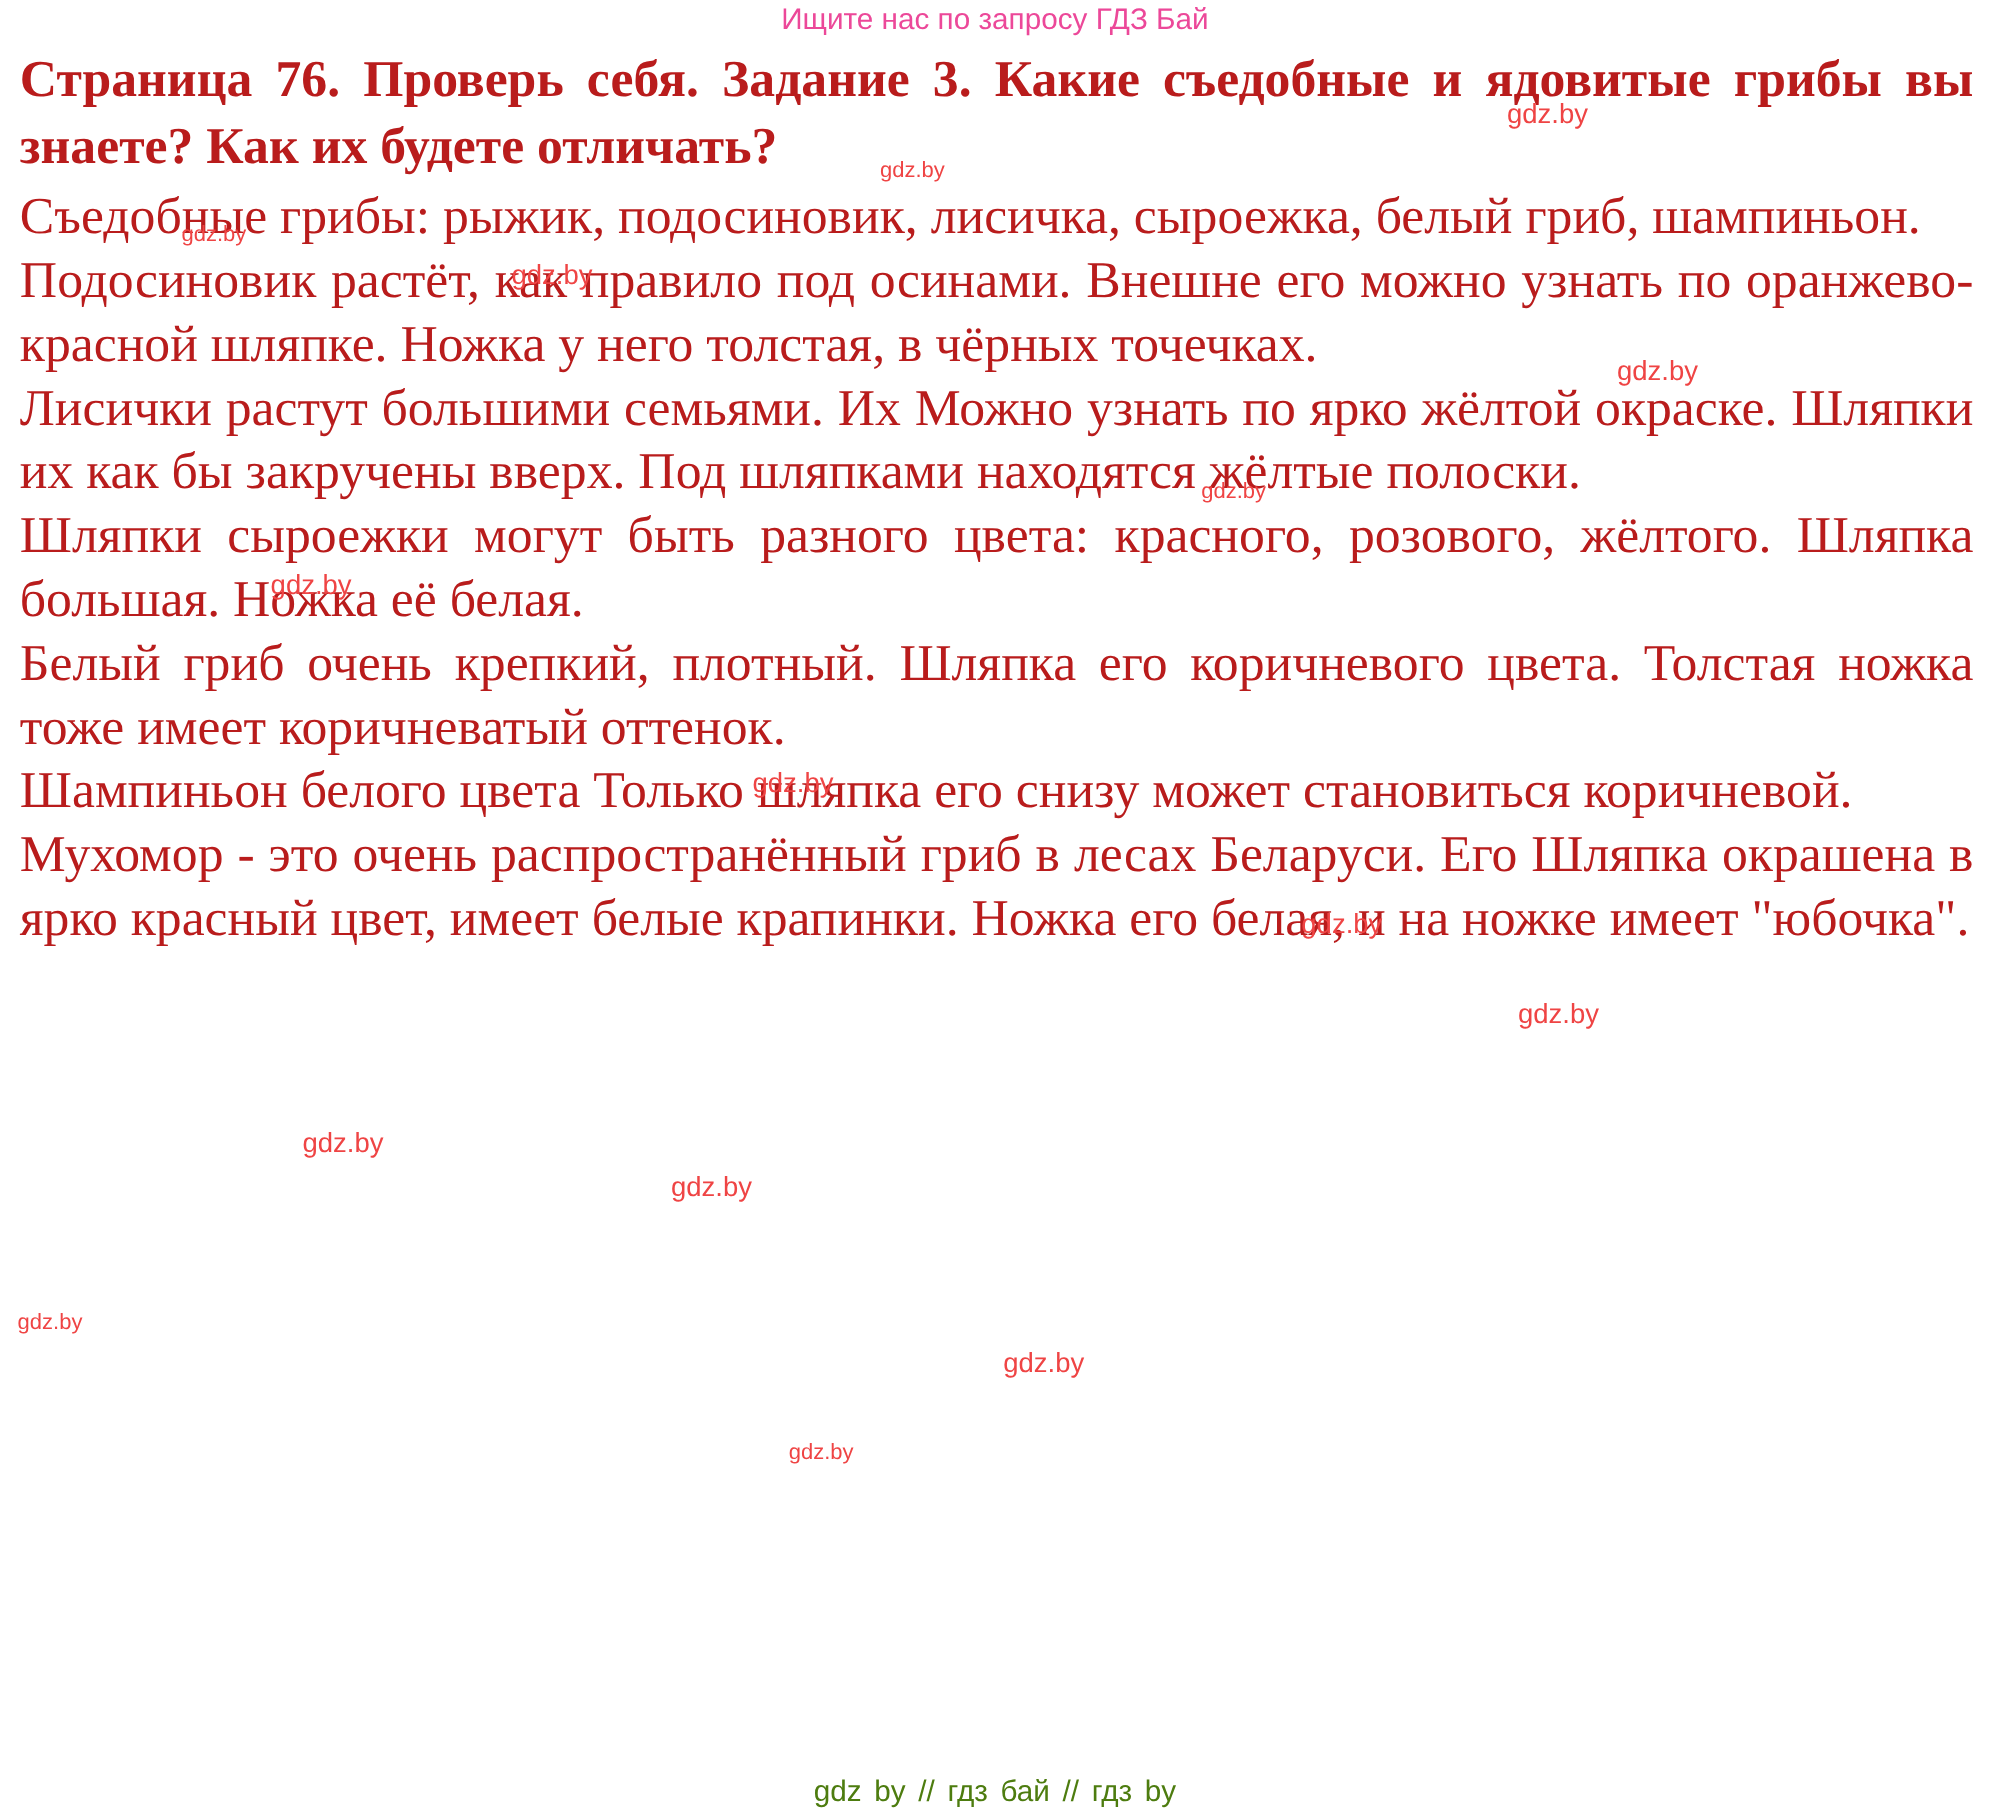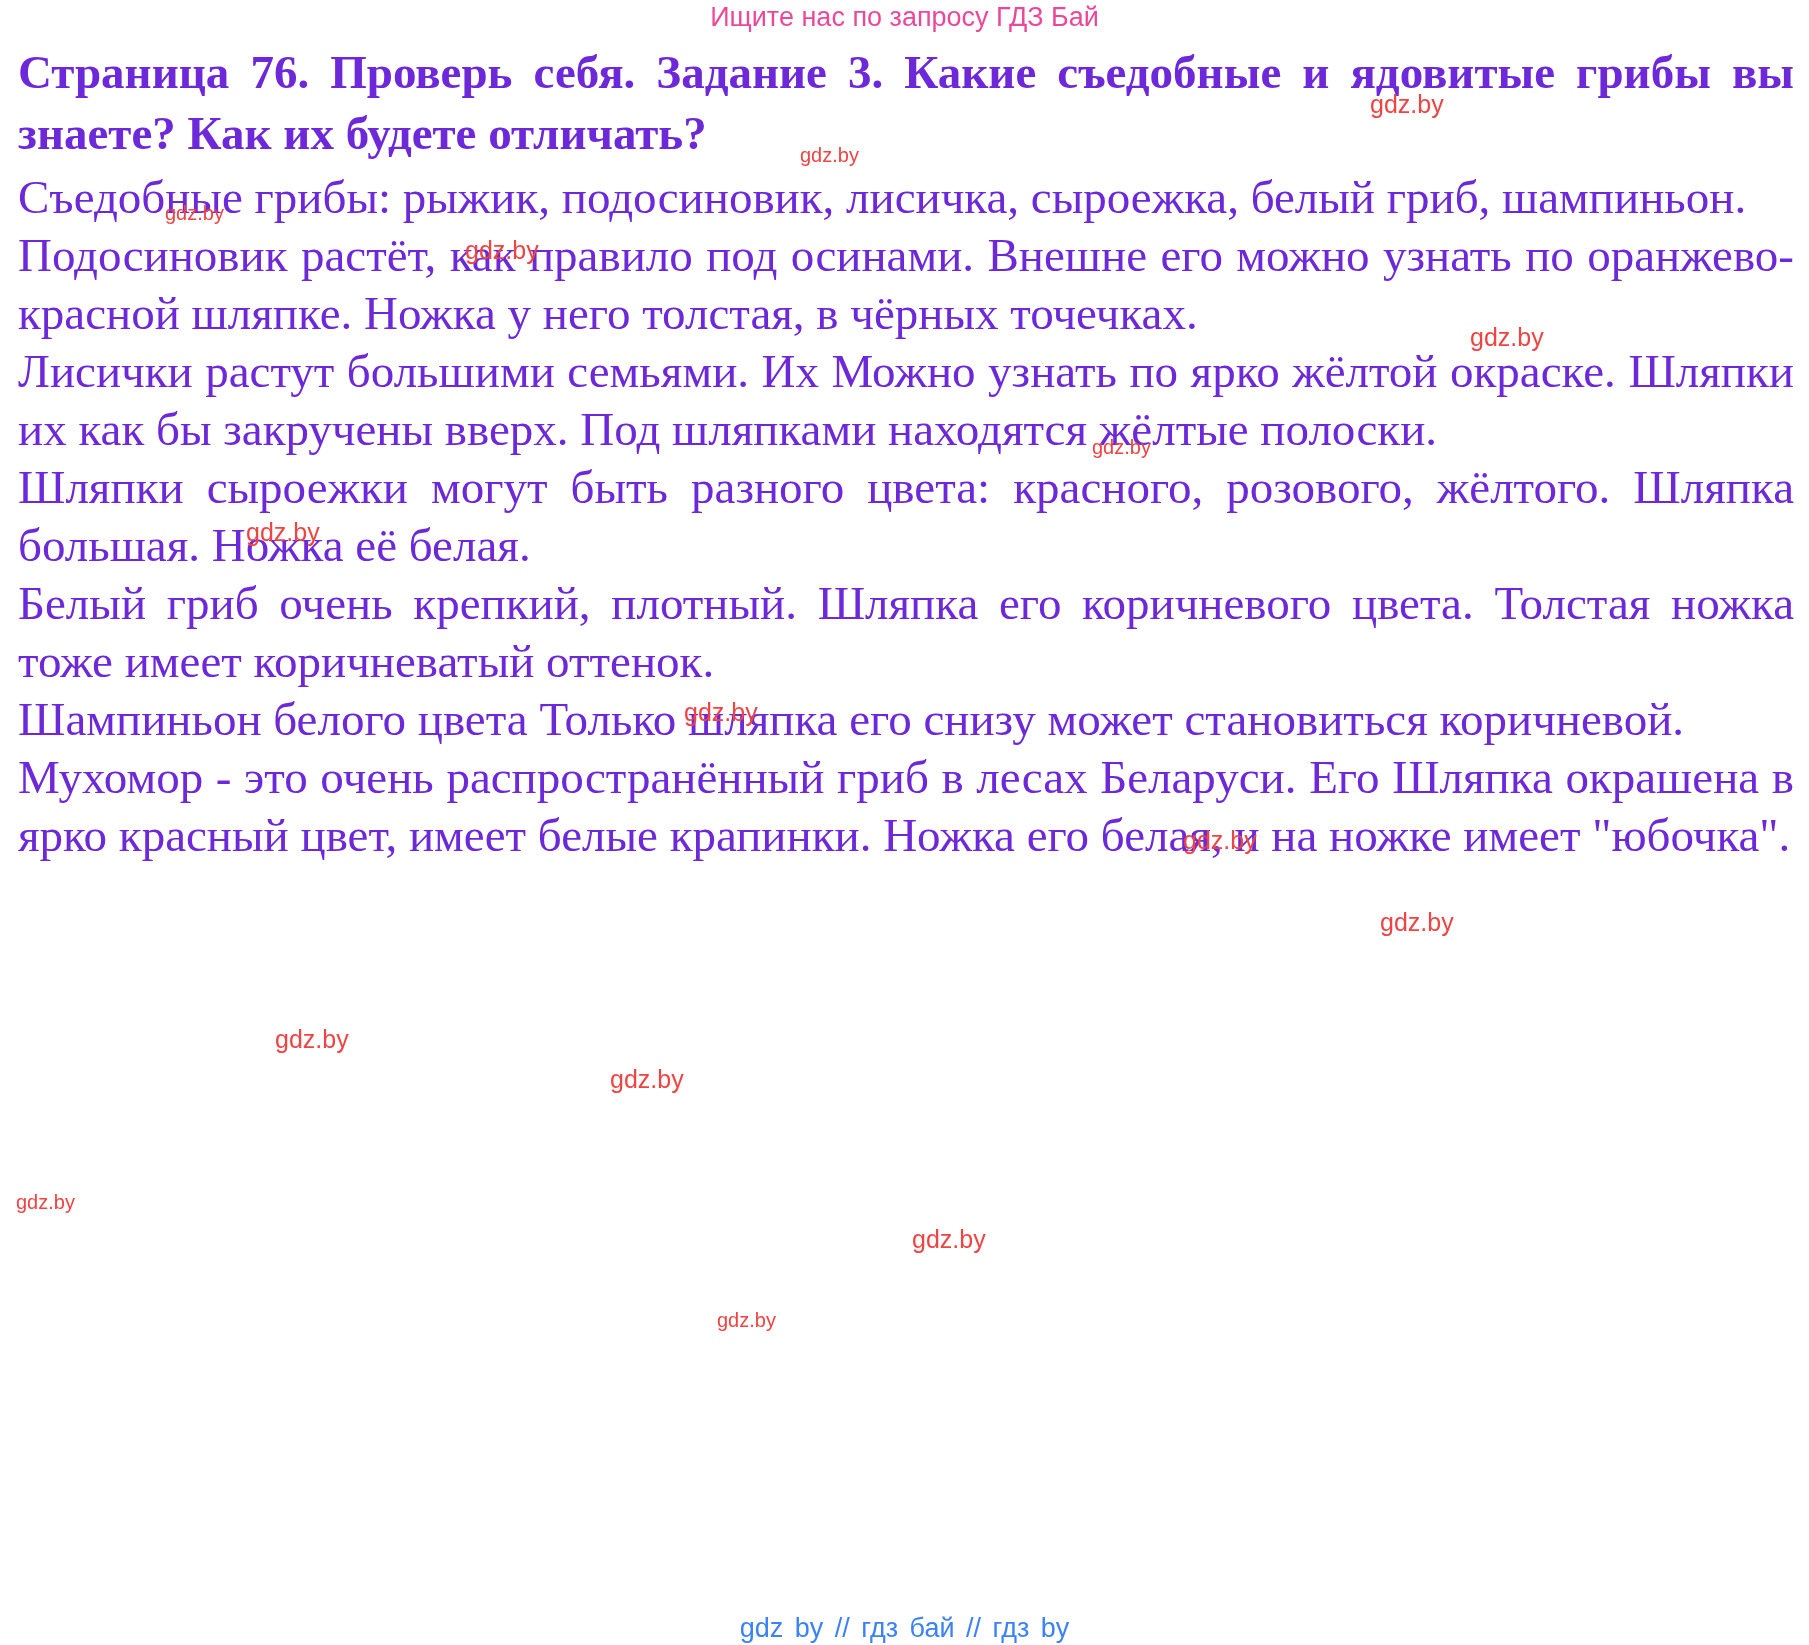--- a/index.html
+++ b/index.html
@@ -4,38 +4,38 @@
 <style>
   html, body { margin: 0; padding: 0; background: #ffffff; }
   body { width: 1809px; height: 1645px; position: relative; overflow: hidden; }
   .top-banner {
     position: absolute; left: 0; top: 0; width: 1809px; height: 34px;
     text-align: center; color: #ec4899;
     font-family: "Liberation Sans", sans-serif; font-size: 27px; line-height: 34px;
   }
   .content {
     position: absolute; left: 18px; top: 42px; width: 1776px;
-    font-family: "Liberation Serif", serif; color: #6d28d9;
+    font-family: "Liberation Serif", serif; color: #b91c1c;
   }
   .title {
     font-weight: bold; font-size: 47px; line-height: 61px;
     text-align: justify; margin: 0 0 4px 0;
   }
   .para {
     font-size: 47px; line-height: 58px; text-align: justify; margin: 0;
     letter-spacing: 0px;
   }
   .wm {
     position: absolute; color: #ef4444; font-family: "Liberation Sans", sans-serif;
     font-size: 25px; line-height: 25px; white-space: nowrap;
   }
   .wm.small { font-size: 20px; line-height: 20px; }
   .footer {
     position: absolute; left: 0; top: 1612px; width: 1809px; text-align: center;
-    color: #3b82f6; font-family: "Liberation Sans", sans-serif; font-size: 27px; line-height: 32px;
+    color: #4d7c0f; font-family: "Liberation Sans", sans-serif; font-size: 27px; line-height: 32px;
     word-spacing: 4px;
   }
 </style>
 </head>
 <body>
 
 <div class="top-banner">Ищите нас по запросу ГДЗ Бай</div>
 
 <div class="content">
   <h1 class="title">Страница 76. Проверь себя. Задание 3. Какие съедобные и ядовитые грибы вы знаете? Как их будете отличать?</h1>

